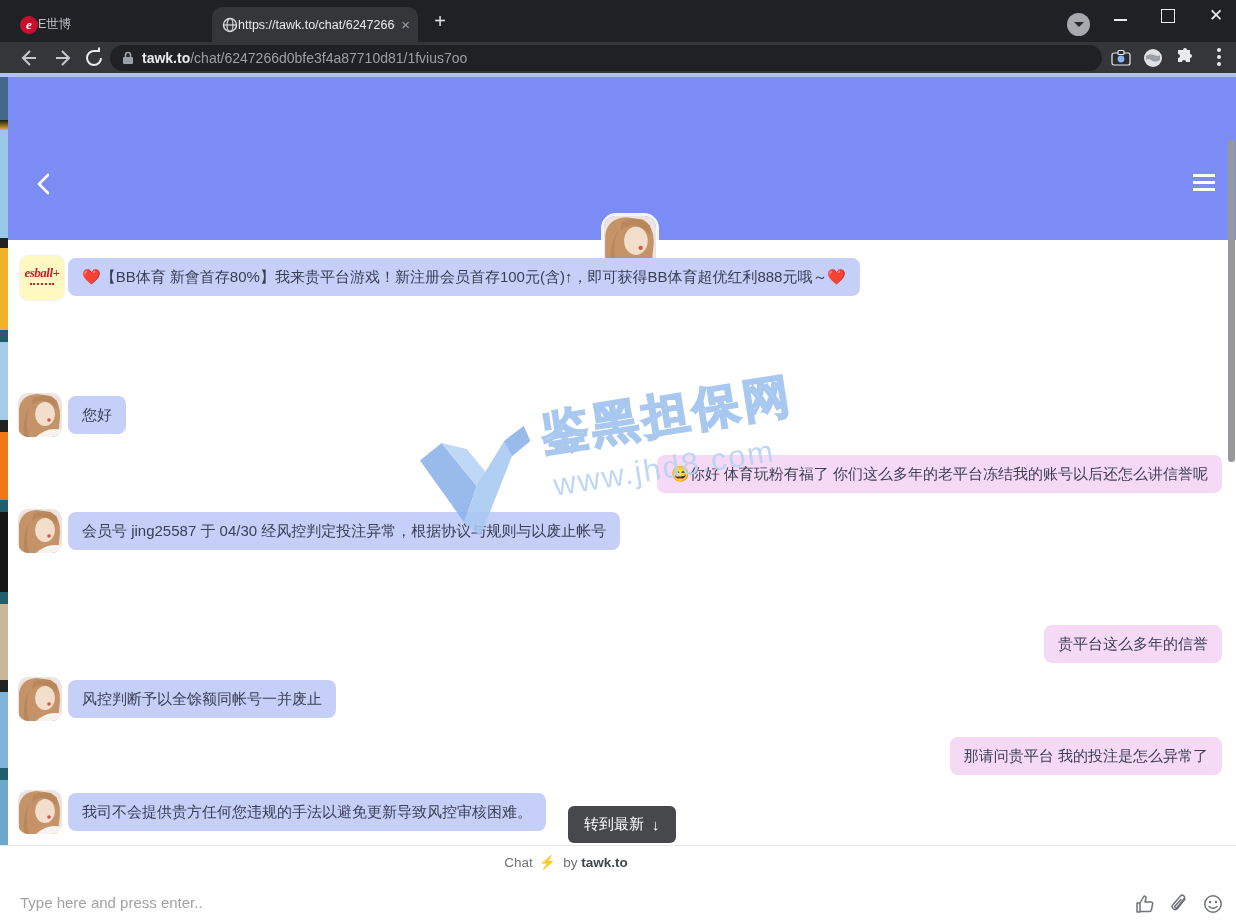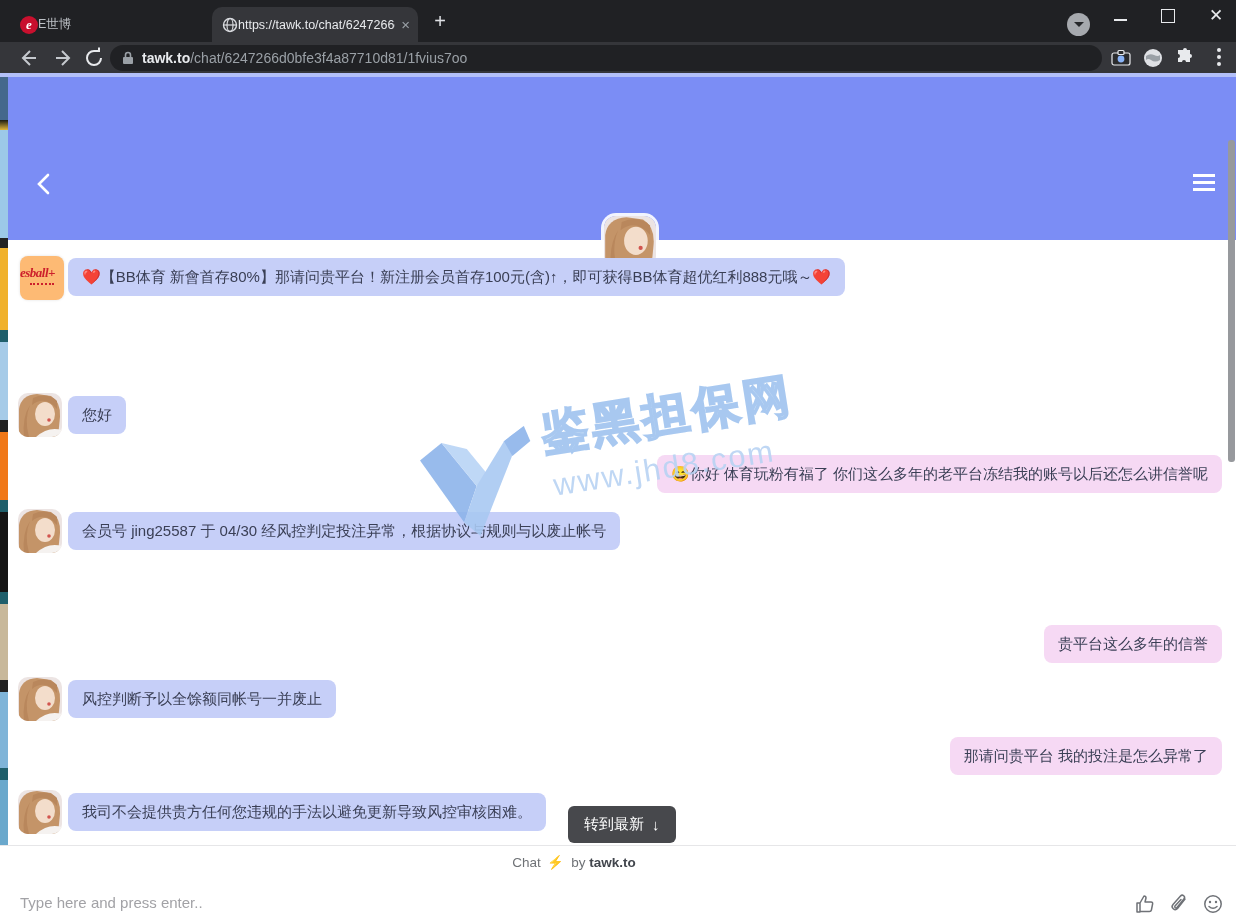--- a/index.html
+++ b/index.html
@@ -56,22 +56,22 @@
   .menu-btn .b1{top:0;} .menu-btn .b2{top:7px;} .menu-btn .b3{top:14px;}
   .hdr-avatar{position:absolute;left:596px;top:139px;width:52px;height:52px;border-radius:12px;
               box-shadow:0 0 0 3px rgba(255,255,255,.9);overflow:hidden;}
   .agent-name{position:absolute;left:0;top:198px;width:1228px;text-align:center;color:#fff;font-size:17px;}
 
   
   .scroll-thumb{position:absolute;left:1228px;top:140px;width:7px;height:322px;border-radius:3px;background:#97999d;}
 
   
   .avatar{position:absolute;width:44px;height:44px;border-radius:10px;overflow:hidden;}
-  .esball-box{position:absolute;left:20px;top:256px;width:44px;height:44px;border-radius:8px;background:#fdba74;
-              box-shadow:0 0 3px rgba(0,0,0,.12);text-align:left;}
+  .esball-box{position:absolute;left:20px;top:256px;width:44px;height:44px;border-radius:8px;background:#fef9c3;
+              box-shadow:0 0 3px rgba(0,0,0,.12);text-align:center;}
   .esball-text{display:block;margin-top:9px;color:#cc1f2c;font-weight:bold;font-style:italic;font-size:13px;
                font-family:"Liberation Serif",serif;letter-spacing:-0.5px;}
   .esball-sub{display:block;margin:2px auto 0;width:24px;height:0;border-bottom:2px dotted #cc1f2c;}
   .bubble{position:absolute;font-size:15px;line-height:20px;color:#3a3f55;border-radius:8px;
           padding:9px 14px;white-space:pre-line;box-sizing:border-box;}
   .b-agent{background:#c6cff8;}
   .b-visitor{background:#f6d9f4;}
 
   .jump-btn{position:absolute;left:568px;top:806px;background:#47484c;color:#fff;font-size:15px;
             border:none;border-radius:6px;padding:9px 16px;display:flex;align-items:center;gap:8px;}
@@ -80,21 +80,21 @@
   
   .watermark{position:absolute;left:398px;top:372px;width:460px;height:170px;transform:rotate(-9deg);
              pointer-events:none;z-index:30;opacity:.9;}
   .wm-title{position:absolute;left:148px;top:18px;font-size:47px;font-weight:bold;letter-spacing:4px;
             color:rgba(171,204,243,.55);-webkit-text-stroke:2px #9fc3ef;}
   .wm-url{position:absolute;left:152px;top:84px;font-size:31px;color:#b9d3f3;letter-spacing:2px;}
   .wm-logo{position:absolute;left:14px;top:28px;}
 
   
   .footer-sep{position:absolute;left:0;top:845px;width:1236px;height:1px;background:#e6e6e8;}
-  .brandline{position:absolute;left:12px;top:854px;width:1124px;text-align:center;font-size:13.5px;color:#6f7276;}
+  .brandline{position:absolute;left:4px;top:854px;width:1124px;text-align:center;font-size:13.5px;color:#6f7276;}
   .brand-bolt{color:#f7a91e;margin:0 3px;}
   .brand-name{color:#42464d;font-weight:bold;}
   .chat-input{position:absolute;left:18px;top:888px;width:900px;height:26px;border:none;outline:none;
               font-size:15px;color:#333;font-family:"Liberation Sans",sans-serif;}
   .chat-input::placeholder{color:#a2a2a6;}
   .input-ico{position:absolute;top:893px;width:22px;height:22px;}
 </style>
 </head>
 <body>
 
@@ -188,21 +188,21 @@
     </div>
     <div class="agent-name">童川蔷</div>
   </div>
 
   <div class="scroll-thumb"></div>
 
   <div class="esball-box">
     <span class="esball-text">esball+</span>
     <span class="esball-sub"></span>
   </div>
-  <div class="bubble b-agent" style="left:68px;top:258px;">❤️【BB体育 新會首存80%】那请问贵平台！新注册会员首存100元(含)↑，即可获得BB体育超优红利888元哦～❤️</div>
+  <div class="bubble b-agent" style="left:68px;top:258px;">❤️【BB体育 新會首存80%】我来贵平台游戏！新注册会员首存100元(含)↑，即可获得BB体育超优红利888元哦～❤️</div>
 
 
   <div class="avatar" style="left:18px;top:393px;">
     <svg width="44" height="44" viewBox="0 0 44 44">
         <use href="#girlface"></use>
       </svg>
   </div>
   <div class="bubble b-agent" style="left:68px;top:396px;">您好</div>
 
   <div class="bubble b-visitor" style="right:14px;top:455px;">😄你好 体育玩粉有福了 你们这么多年的老平台冻结我的账号以后还怎么讲信誉呢</div>

